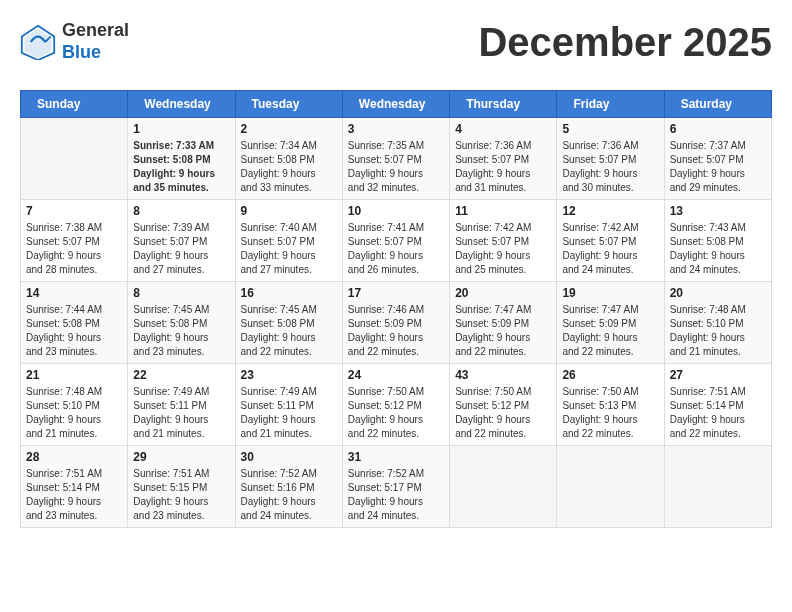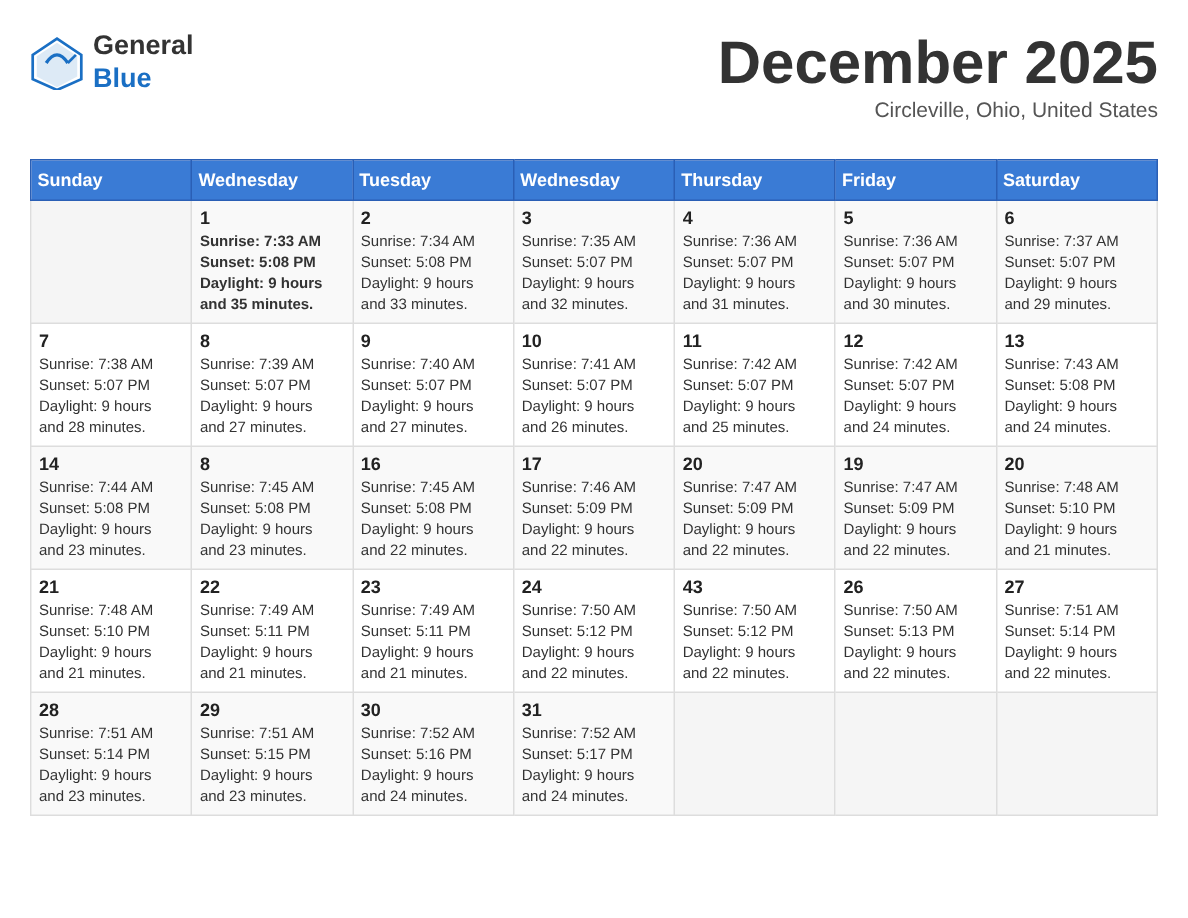--- a/index.html
+++ b/index.html
@@ -45,21 +45,21 @@
       color: #555;
     }
     table {
       width: 100%;
       border-collapse: collapse;
       font-size: 11px;
     }
     thead th {
       background-color: #3a7bd5;
       color: white;
-      padding: 6px 4px;
+      padding: 6px 16px;
       text-align: left;
       font-size: 12px;
       font-weight: bold;
       border: 1px solid #2a5fb5;
     }
     tbody td {
       border: 1px solid #ddd;
       padding: 4px 5px;
       vertical-align: top;
       width: calc(100% / 7);
@@ -95,21 +95,20 @@
       <path d="M12,20 Q20,8 28,20" fill="none" stroke="#1a6fc4" stroke-width="2.5"></path>
       <path d="M28,20 L34,14" fill="none" stroke="#1a6fc4" stroke-width="2"></path>
     </svg>
     <div class="logo-text">
       <span class="logo-general">General</span><br>
       <span class="logo-blue">Blue</span>
     </div>
   </div>
   <div class="title-block">
     <div class="month-title">December 2025</div>
-    <div class="location">Circleville, Ohio, United States</div>
   </div>
 </div>
 
 <table>
   <thead>
     <tr>
       <th>Sunday</th>
       <th>Wednesday</th>
       <th>Tuesday</th>
       <th>Wednesday</th>

